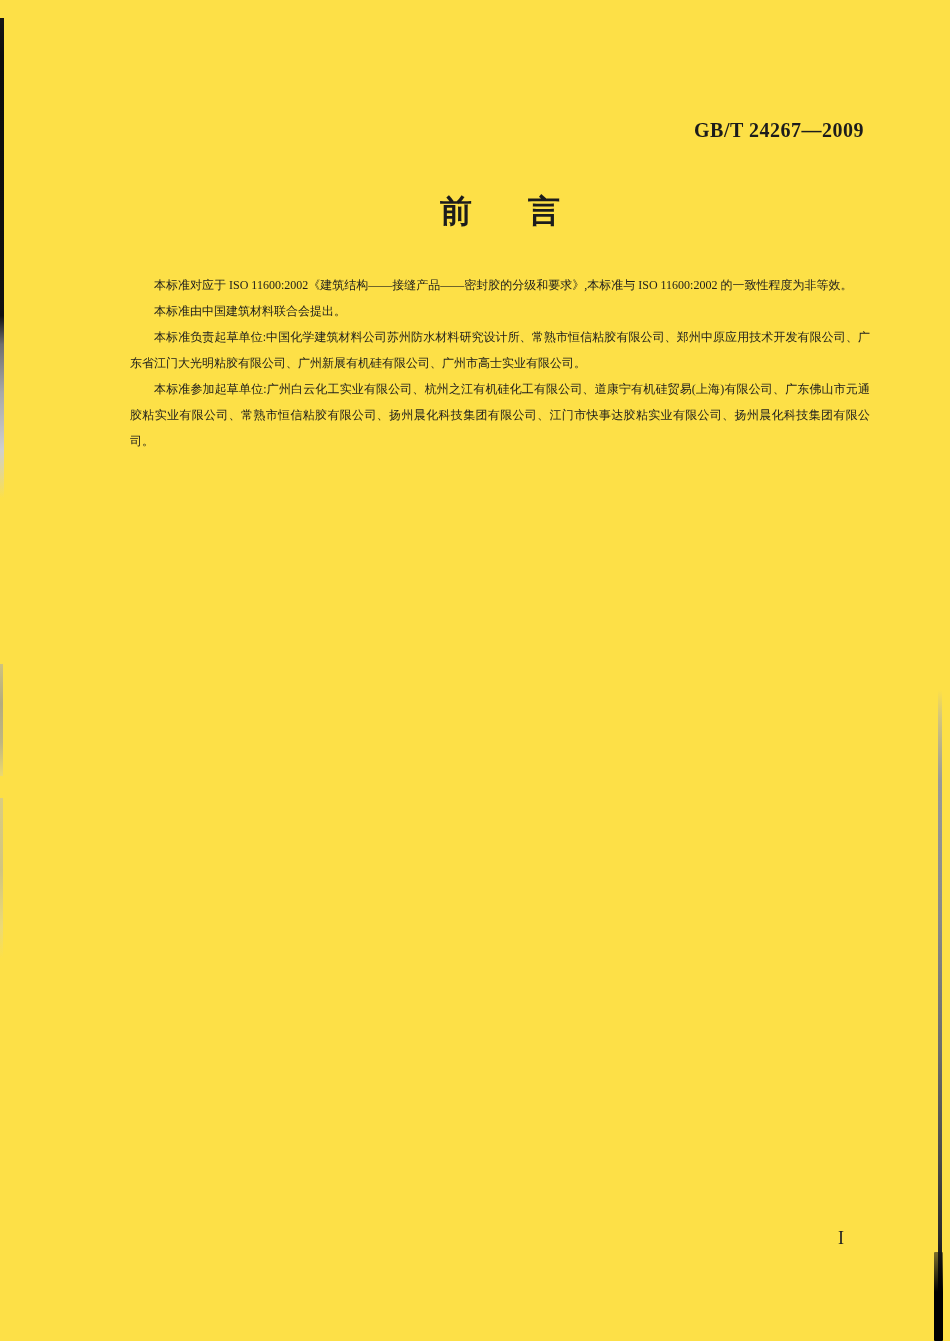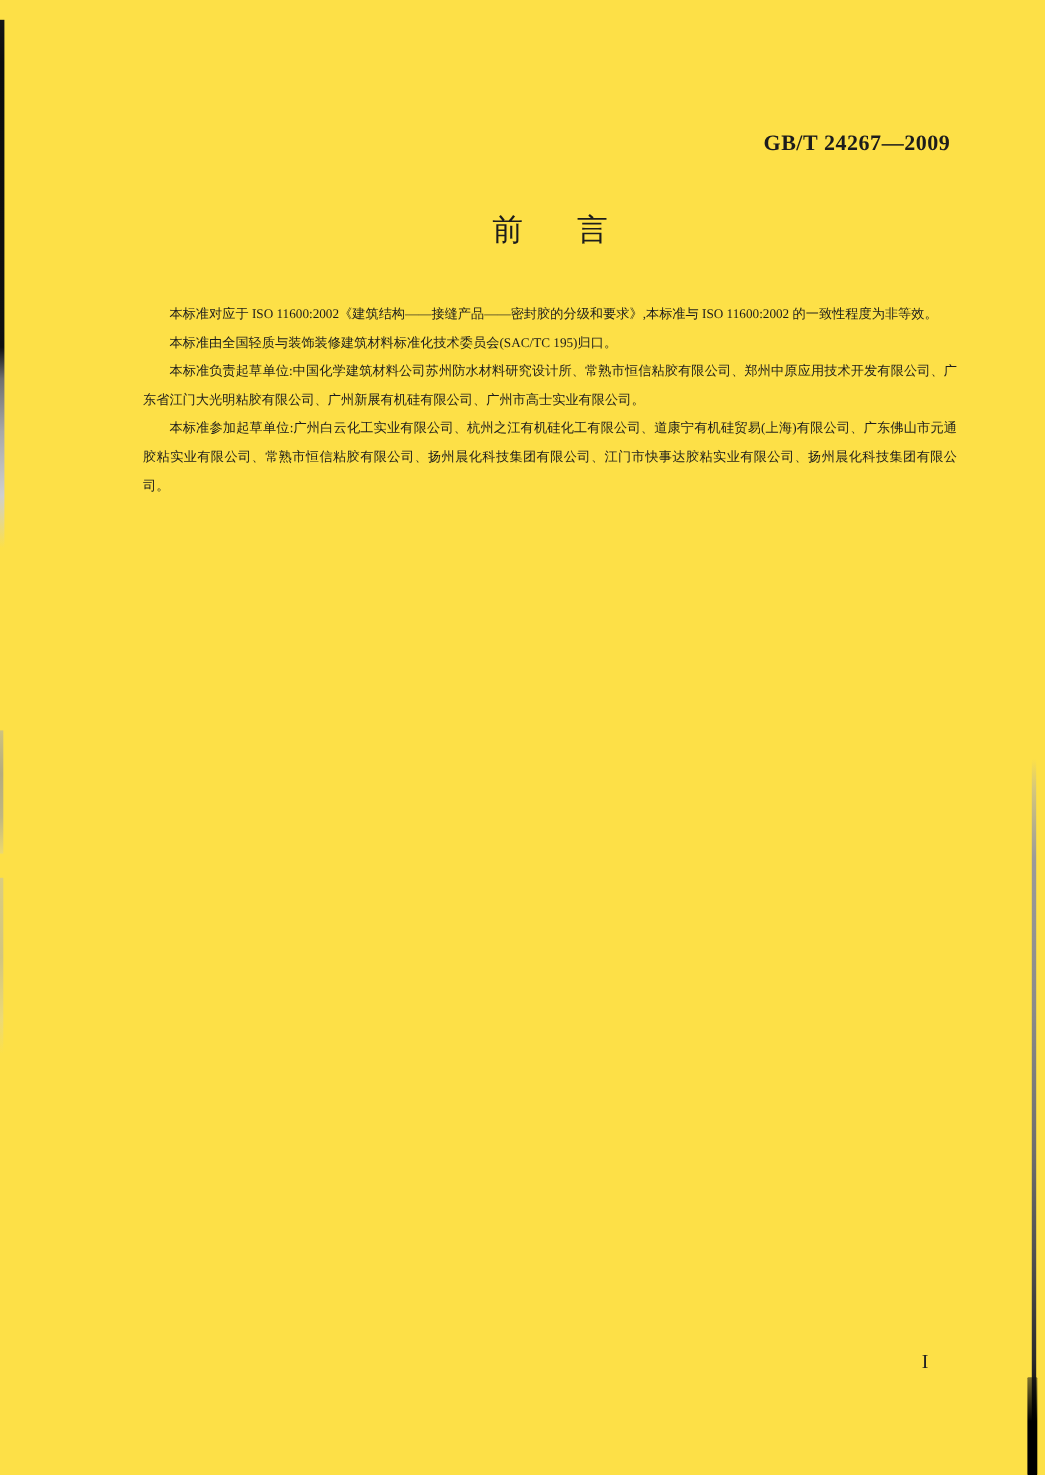--- a/index.html
+++ b/index.html
@@ -31,22 +31,22 @@
   
   .title-row {
     position: absolute;
     top: 190px;
     left: 130px;
     width: 740px;
     display: flex;
     justify-content: center;
   }
   .doc-title {
-    font-size: 28px;
-    font-weight: normal;
+    font-size: 32px;
+    font-weight: bold;
     letter-spacing: 1.75em;
     margin-right: -1.75em; 
     white-space: nowrap;
   }
 
   
   .body-text {
     position: absolute;
     top: 272px;
     left: 130px;
@@ -116,21 +116,21 @@
 <div class="page">
 
   <div class="std-code">GB/T 24267—2009</div>
 
   <div class="title-row">
     <div class="doc-title">前言</div>
   </div>
 
   <div class="body-text">
     <p>本标准对应于 ISO 11600:2002《建筑结构——接缝产品——密封胶的分级和要求》,本标准与 ISO 11600:2002 的一致性程度为非等效。</p>
-    <p>本标准由全国轻质与装饰装修建筑材料标准化技术委员会(SAC/TC 195)归口。</p>
+    <p>本标准由中国建筑材料联合会提出。</p>
     <p>本标准负责起草单位:中国化学建筑材料公司苏州防水材料研究设计所、常熟市恒信粘胶有限公司、郑州中原应用技术开发有限公司、广东省江门大光明粘胶有限公司、广州新展有机硅有限公司、广州市高士实业有限公司。</p>
     <p>本标准参加起草单位:广州白云化工实业有限公司、杭州之江有机硅化工有限公司、道康宁有机硅贸易(上海)有限公司、广东佛山市元通胶粘实业有限公司、常熟市恒信粘胶有限公司、扬州晨化科技集团有限公司、江门市快事达胶粘实业有限公司、扬州晨化科技集团有限公司。</p>
   </div>
 
   <div class="page-number">I</div>
 
   <div class="scan-edge edge-left-top"></div>
   <div class="scan-edge edge-left-mid1"></div>
   <div class="scan-edge edge-left-mid2"></div>
   <div class="scan-edge edge-right"></div>

